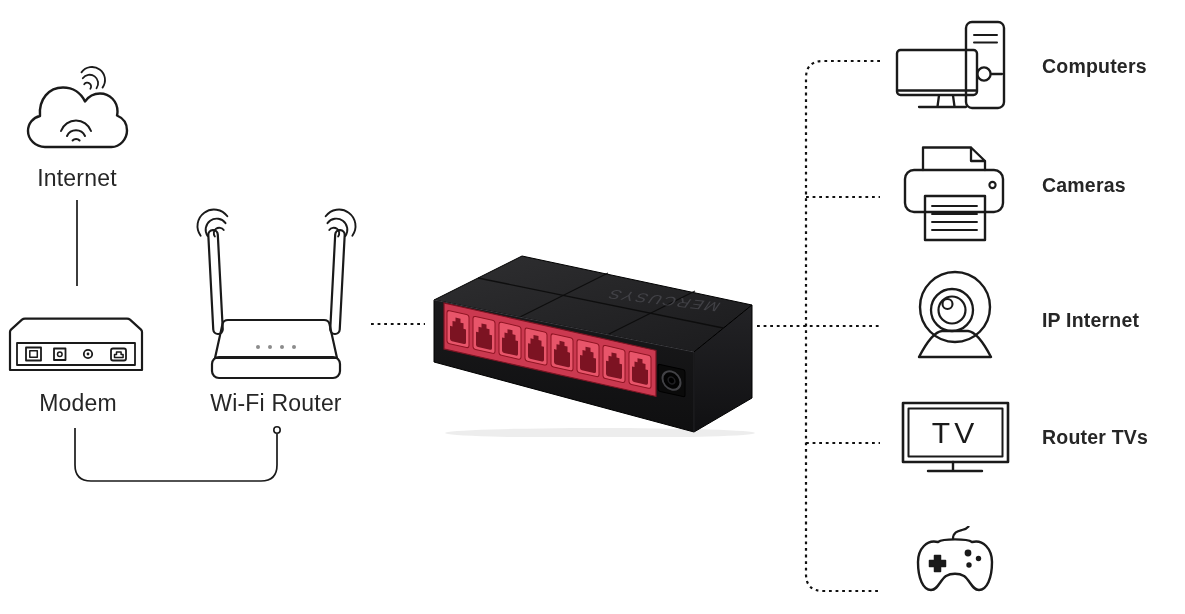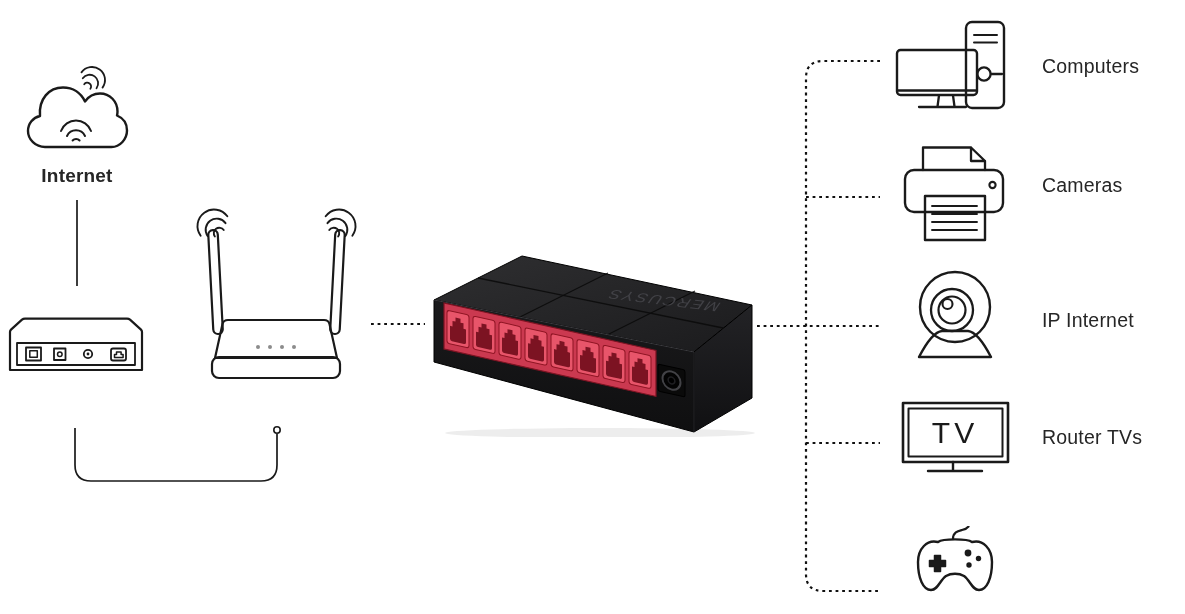--- a/index.html
+++ b/index.html
@@ -7,33 +7,33 @@
     position:relative;
     width:1185px;height:614px;
     background:#ffffff;
     font-family:"Liberation Sans", sans-serif;
     overflow:hidden;
   }
   .abs{position:absolute;}
   .node-label{
     position:absolute;
     color:#262626;
-    font-size:19px;
+    font-size:23px;
     letter-spacing:.2px;
     text-align:center;
     white-space:nowrap;
-    font-weight:bold;
   }
   .device-label{
     position:absolute;
     left:1042px;
     color:#262626;
     font-size:19.5px;
     letter-spacing:.2px;
     white-space:nowrap;
+    font-weight:bold;
   }
   svg{display:block;}
   .stroke{stroke:#1a1a1a;fill:none;stroke-linecap:round;stroke-linejoin:round;}
 </style>
 </head>
 <body>
 
 <div class="canvas">
 
   <svg class="abs" style="left:0;top:0" width="1185" height="614" viewBox="0 0 1185 614">
@@ -72,20 +72,21 @@
     <rect class="stroke" stroke-width="1.8" x="9" y="30" width="118" height="22"></rect>
     <rect class="stroke" stroke-width="1.8" x="18" y="34.5" width="15" height="13"></rect>
     <rect class="stroke" stroke-width="1.5" x="21.8" y="37.8" width="7.5" height="6.5"></rect>
     <rect class="stroke" stroke-width="1.8" x="46" y="35.5" width="11.5" height="11.5"></rect>
     <circle class="stroke" stroke-width="1.5" cx="51.8" cy="41.2" r="2.3"></circle>
     <circle class="stroke" stroke-width="1.8" cx="80" cy="41" r="4.2"></circle>
     <circle cx="80" cy="41" r="1.4" fill="#1a1a1a"></circle>
     <rect class="stroke" stroke-width="1.8" x="103" y="35.5" width="15" height="12" rx="2"></rect>
     <path class="stroke" stroke-width="1.5" d="M106.5,44.5 v-3 h2 v-2.6 h4.6 v2.6 h2 v3 z"></path>
   </svg>
+  <div class="node-label" style="left:8px;top:390px;width:140px">Modem</div>
 
   <svg class="abs" style="left:188px;top:196px" width="180" height="190" viewBox="0 0 180 190">
 
     <rect class="stroke" stroke-width="2.2" fill="#fff" x="25.5" y="34" width="9.5" height="104" rx="4.7" transform="rotate(-3 30 138)"></rect>
     <rect class="stroke" stroke-width="2.2" fill="#fff" x="142" y="34" width="9.5" height="104" rx="4.7" transform="rotate(3 147 138)"></rect>
 
     <g transform="translate(26,30) rotate(-36)">
       <path class="stroke" stroke-width="1.9" d="M-16.5,0 a16.5,16.5 0 0 1 33,0"></path>
       <path class="stroke" stroke-width="1.9" d="M-11,4.5 a11,11 0 0 1 22,0"></path>
       <path class="stroke" stroke-width="1.9" d="M-5.5,9 a5.5,5.5 0 0 1 11,0"></path>
@@ -100,20 +101,21 @@
 
     <rect class="stroke" stroke-width="2.2" fill="#fff" x="24" y="161" width="128" height="21" rx="7"></rect>
 
     <g fill="#8c8c8c">
       <circle cx="70" cy="151" r="2"></circle>
         <circle cx="82" cy="151" r="2"></circle>
         <circle cx="94" cy="151" r="2"></circle>
         <circle cx="106" cy="151" r="2"></circle>
     </g>
   </svg>
+  <div class="node-label" style="left:190px;top:390px;width:172px">Wi-Fi Router</div>
 
   <svg class="abs" style="left:430px;top:253px" width="326" height="184" viewBox="0 0 326 184">
     <defs>
       <linearGradient id="gTop" x1="0" y1="0" x2="1" y2="1">
         <stop offset="0" stop-color="#2f2f31"></stop>
           <stop offset="1" stop-color="#1b1b1d"></stop>
       </linearGradient>
       <linearGradient id="gFront" x1="0" y1="0" x2="0" y2="1">
         <stop offset="0" stop-color="#1a1a1c"></stop>
           <stop offset="1" stop-color="#0f0f10"></stop>

